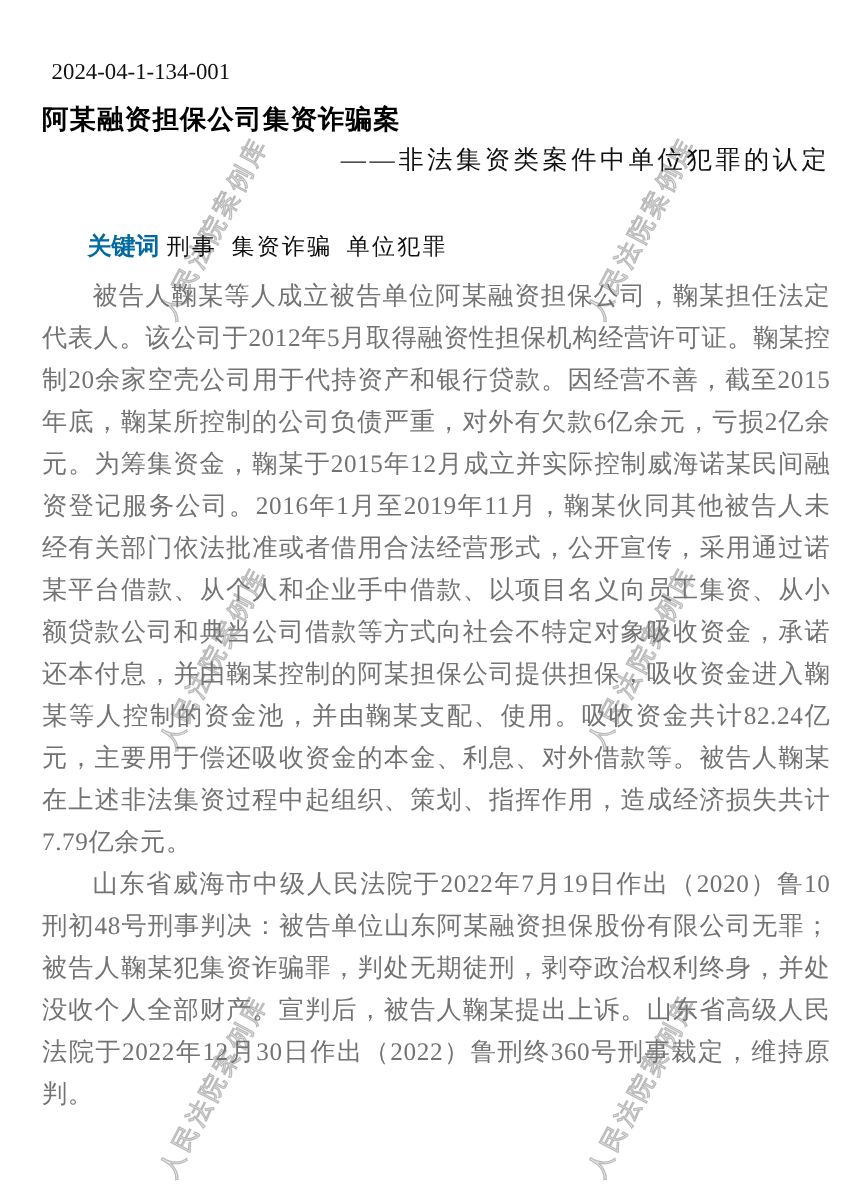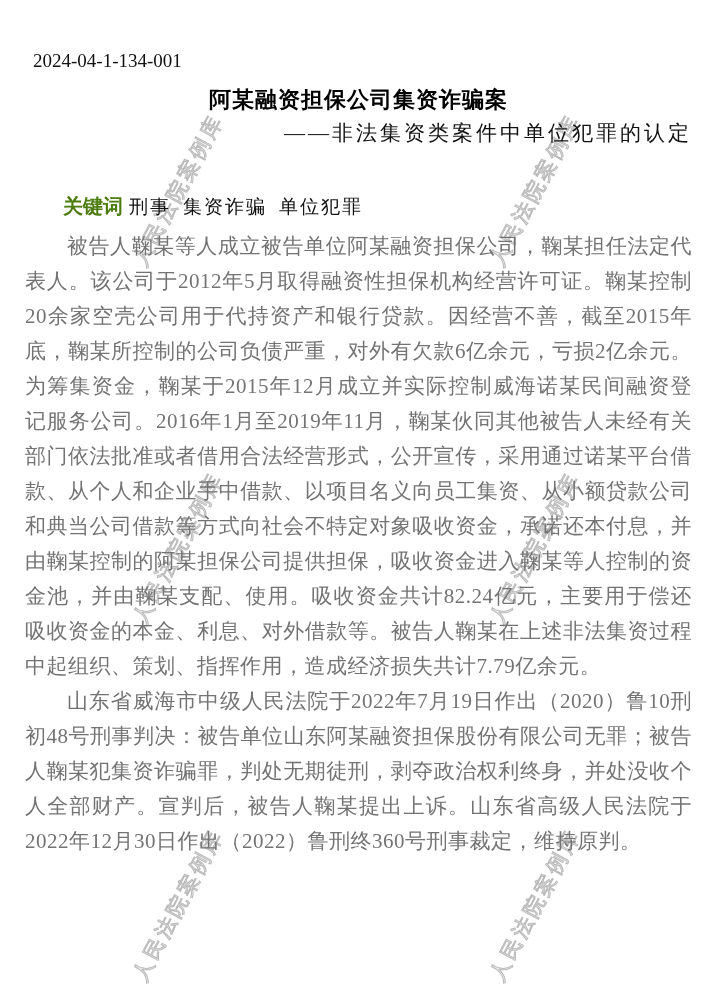--- a/index.html
+++ b/index.html
@@ -39,35 +39,34 @@
   .wm:nth-child(2) { left: 535px; top: 190px; }
   .wm:nth-child(3) { left: 178px; top: 548px; }
   .wm:nth-child(4) { left: 535px; top: 548px; }
   .wm:nth-child(5) { left: 178px; top: 905px; }
   .wm:nth-child(6) { left: 535px; top: 905px; }
 
   
   .content {
     position: relative;
     z-index: 1;
-    padding: 0 14px 0 25px;
+    padding: 0 14px 0 35px;
   }
   .docnum {
     margin: 50px 0 0 8px;
     font-size: 19px;
     line-height: 22px;
     font-family: "Liberation Serif", serif;
     color: #111;
   }
   .title {
     margin: 16px 0 0 0;
     font-size: 22px;
     line-height: 24px;
     font-weight: bold;
-    text-align: center;
     letter-spacing: 1px;
     font-family: "Liberation Sans", sans-serif;
     color: #000;
   }
   .subtitle {
     margin: 10px 0 0 0;
     font-size: 21px;
     line-height: 22px;
     text-align: right;
     letter-spacing: 3px;
@@ -77,21 +76,21 @@
   .keywords-line {
     margin: 50px 0 0 0;
     text-indent: 2em;
     font-size: 19px;
     line-height: 24px;
   }
   .kw-label {
     font-family: "Liberation Sans", sans-serif;
     font-weight: bold;
     font-size: 20px;
-    color: #4d7c0f;
+    color: #0369a1;
     margin-right: 6px;
   }
   .kw-term {
     font-family: "Liberation Serif", serif;
     letter-spacing: 2px;
     margin-right: 12px;
     color: #111;
   }
   .section-heading {
     margin: 14px 0 0 0;

